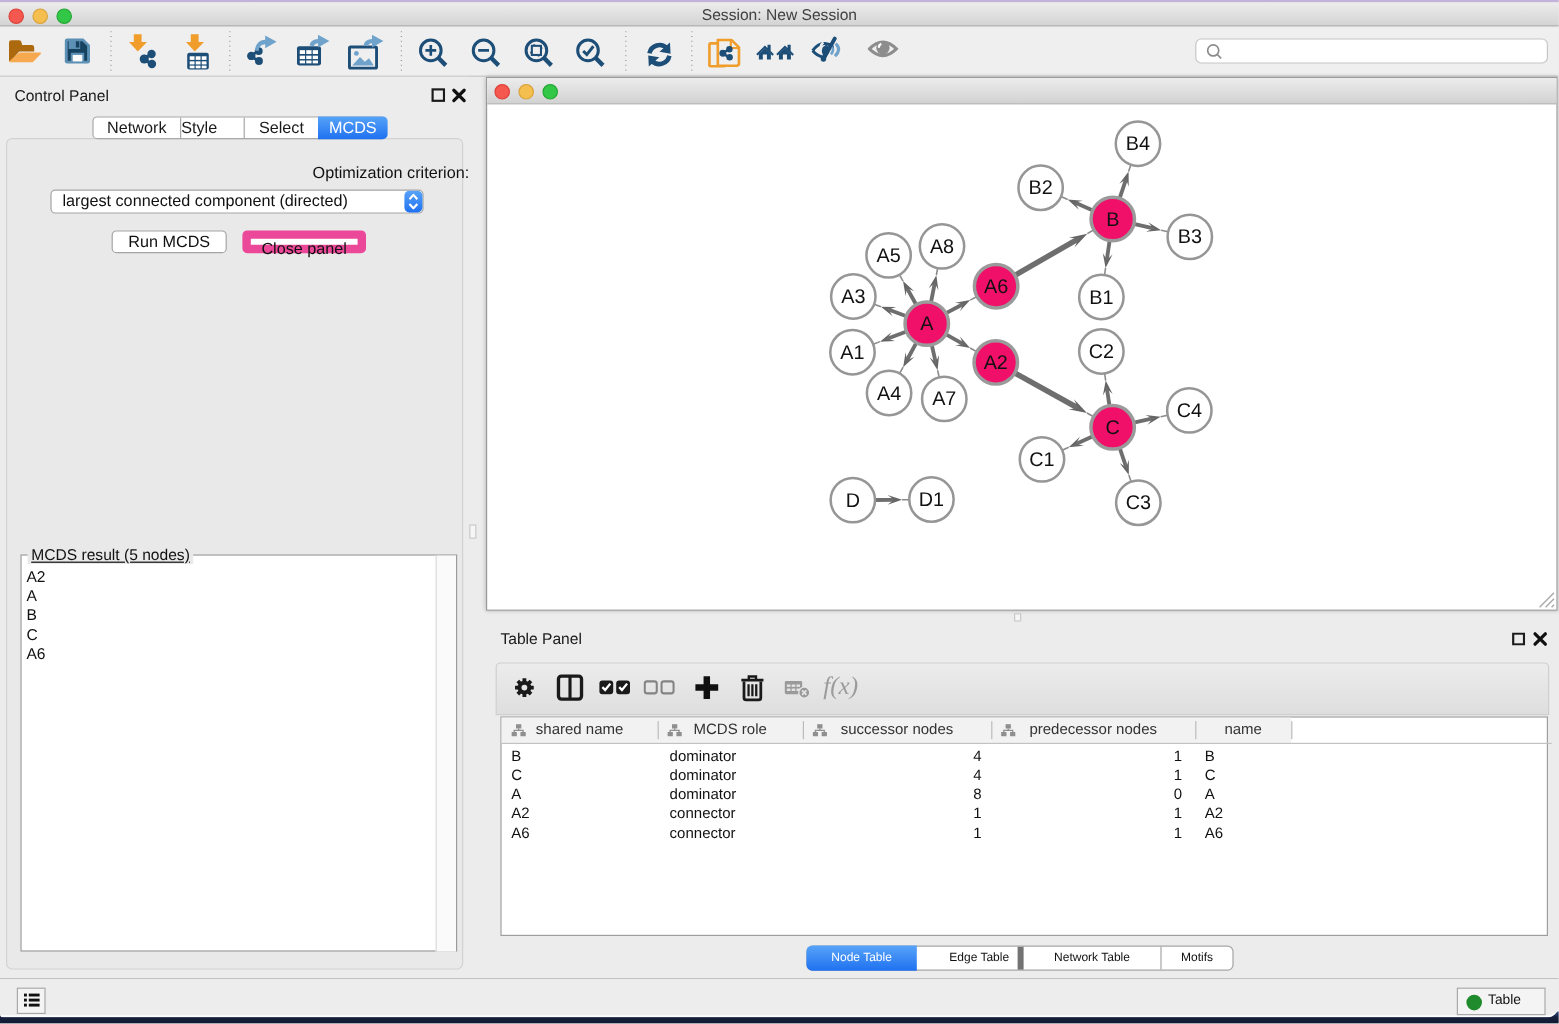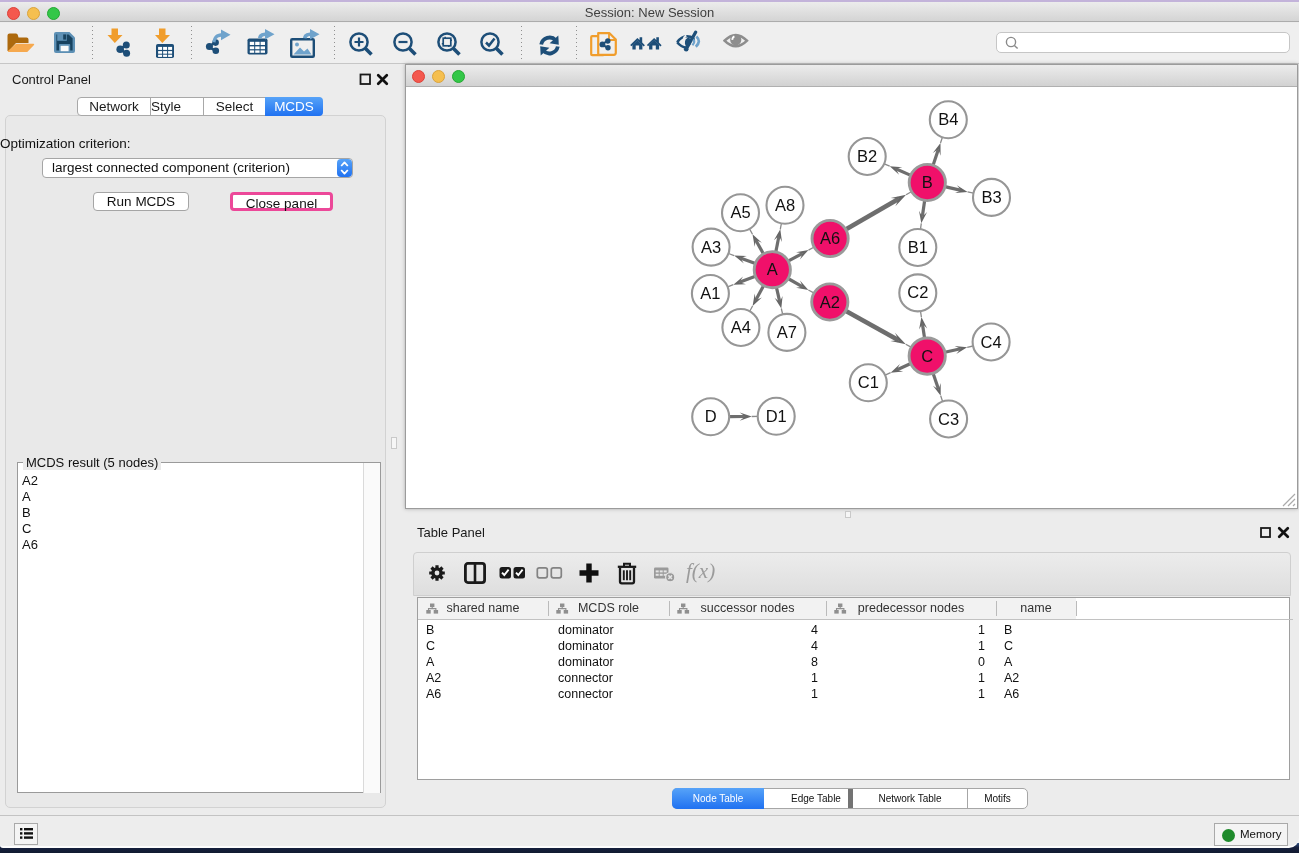--- a/index.html
+++ b/index.html
@@ -177,40 +177,40 @@
     </svg>
 
   <div class="abs" style="left:5px;top:51px;width:381px;height:693px;background:#e9e9e9;border:1px solid #d2d2d2;border-radius:5px;"></div>
 
   <div class="abs" style="left:77px;top:33px;width:245px;height:19px;background:#fff;border:1px solid #a8a8a8;border-radius:4px;font-size:13.5px;color:#1a1a1a;">
     <div class="abs" style="left:0;top:0;width:73px;height:17px;line-height:17px;text-align:center;border-right:1px solid #a8a8a8;">Network</div>
     <div class="abs" style="left:73px;top:0;width:53px;height:17px;line-height:17px;text-align:left;border-right:1px solid #a8a8a8;">Style</div>
     <div class="abs" style="left:126px;top:0;width:61px;height:17px;line-height:17px;text-align:center;">Select</div>
     <div class="abs blue-grad" style="left:187px;top:-1px;width:58px;height:19px;line-height:19px;text-align:center;color:#fff;border-radius:0 4px 4px 0;">MCDS</div>
   </div>
-  <div class="abs" style="left:0;top:72px;width:391px;text-align:left;font-size:13.5px;color:#111;">Optimization criterion:</div>
+  <div class="abs" style="left:0;top:72px;width:391px;text-align:right;font-size:13.5px;color:#111;">Optimization criterion:</div>
 
   <div class="abs" style="left:42px;top:94px;width:311px;height:20px;background:#fff;border:1px solid #a5a5a5;border-radius:4px;">
-    <div class="abs" style="left:9px;top:1px;font-size:13.5px;color:#111;">largest connected component (criterion)</div>
+    <div class="abs" style="left:9px;top:1px;font-size:13.5px;color:#111;">largest connected component (directed)</div>
     <div class="abs blue-grad" style="right:0px;top:0px;width:15px;height:18px;border-radius:4px;">
       <svg width="15" height="18">
           <path d="M4.2 7 L7.5 3.4 L10.8 7" fill="none" stroke="#fff" stroke-width="1.8" stroke-linejoin="round"></path>
           <path d="M4.2 11 L7.5 14.6 L10.8 11" fill="none" stroke="#fff" stroke-width="1.8" stroke-linejoin="round"></path>
         </svg>
     </div>
   </div>
   <div class="abs" style="left:93px;top:128px;width:96px;height:19px;background:#fff;border:1px solid #a5a5a5;border-radius:4px;text-align:center;line-height:17px;font-size:13.5px;color:#111;">Run MCDS</div>
-  <div class="abs" style="left:202px;top:128px;width:103px;height:19px;background:#fff;border:3px solid #ec4899;border-radius:4px;text-align:center;line-height:17px;font-size:13.5px;color:#111;margin-left:28px;">Close panel</div>
+  <div class="abs" style="left:202px;top:128px;width:103px;height:19px;background:#fff;border:7px solid #ec4899;border-radius:4px;text-align:center;line-height:17px;font-size:13.5px;color:#111;">Close panel</div>
 
   <div class="abs" style="left:17px;top:397.5px;width:364px;height:331px;border:1px solid #9a9a9a;background:#fff;">
     <div class="abs" style="left:-1px;top:-1px;width:346px;height:331px;"></div>
     <div class="abs" style="right:0;top:0;width:17px;height:330px;background:#fafafa;border-left:1px solid #dadada;"></div>
     <div style="padding:10px 0 0 4px;font-size:13px;color:#111;line-height:16.2px;">A2<br>A<br>B<br>C<br>A6</div>
   </div>
-  <div class="abs" style="left:23px;top:391px;font-size:13px;color:#111;background:#e9e9e9;padding:0 3px;">MCDS result (5 nodes)</div>
+  <div class="abs" style="left:23px;top:391px;font-size:13px;color:#111;background:#e9e9e9;padding:0 3px;text-decoration:underline;">MCDS result (5 nodes)</div>
 </div>
 
 <div class="abs" style="left:390.5px;top:437px;width:6px;height:12px;background:#f6f6f6;border:1px solid #c9c9c9;"></div>
 
 <div class="abs" style="left:404px;top:64px;width:895px;height:446px;background:#e9e9e9;">
   <div class="abs" style="left:1px;top:0;width:893px;height:445px;background:#fff;border:1px solid #9b9b9b;box-shadow:0 0 4px rgba(0,0,0,0.25);">
     <div class="abs" style="left:0;top:0;width:891px;height:22px;background:linear-gradient(#ececec,#d2d2d2);border-bottom:1px solid #b0b0b0;">
       <div class="abs" style="left:6px;top:4.5px;width:13px;height:13px;border-radius:50%;background:#f4584e;border:0.5px solid #dd4138;"></div>
       <div class="abs" style="left:26px;top:4.5px;width:13px;height:13px;border-radius:50%;background:#f5bf4f;border:0.5px solid #dba33b;"></div>
       <div class="abs" style="left:46px;top:4.5px;width:13px;height:13px;border-radius:50%;background:#33c748;border:0.5px solid #24a833;"></div>
@@ -480,15 +480,15 @@
           <rect x="9" y="4" width="9" height="2.4"></rect>
           <rect x="5" y="8.2" width="2.4" height="2.4"></rect>
           <rect x="9" y="8.2" width="9" height="2.4"></rect>
           <rect x="5" y="12.4" width="2.4" height="2.4"></rect>
           <rect x="9" y="12.4" width="9" height="2.4"></rect>
         </g>
       </svg>
   </div>
   <div class="abs" style="left:1214px;top:7px;width:74px;height:23px;background:#f4f4f4;border:1px solid #a9a9a9;">
     <div class="abs" style="left:7px;top:4.5px;width:13px;height:13px;border-radius:50%;background:#1f8b2c;"></div>
-    <div class="abs" style="left:25px;top:4px;font-size:11.5px;color:#111;">Memory</div>
+    <div class="abs" style="left:25px;top:4px;font-size:11.5px;color:#111;">Table</div>
   </div>
 </div>
 
 </body></html>

